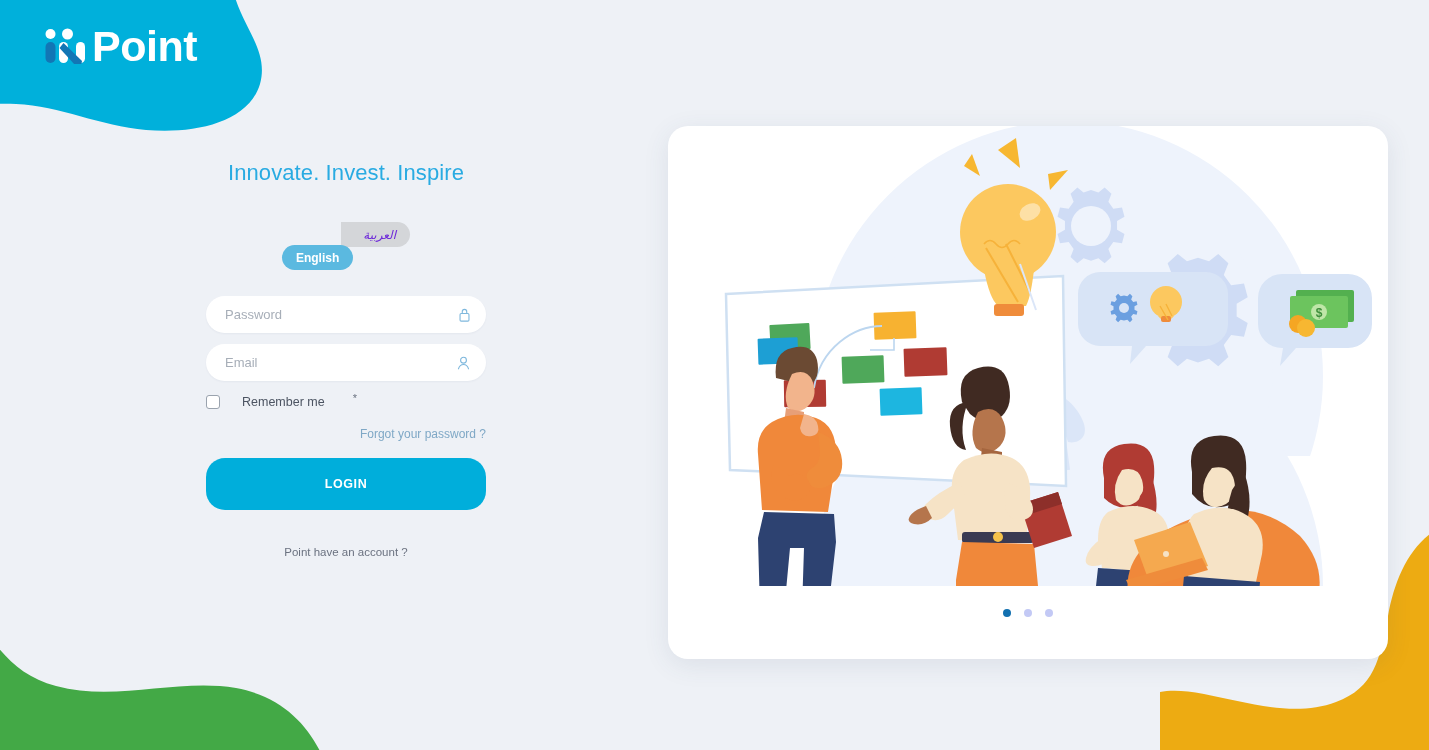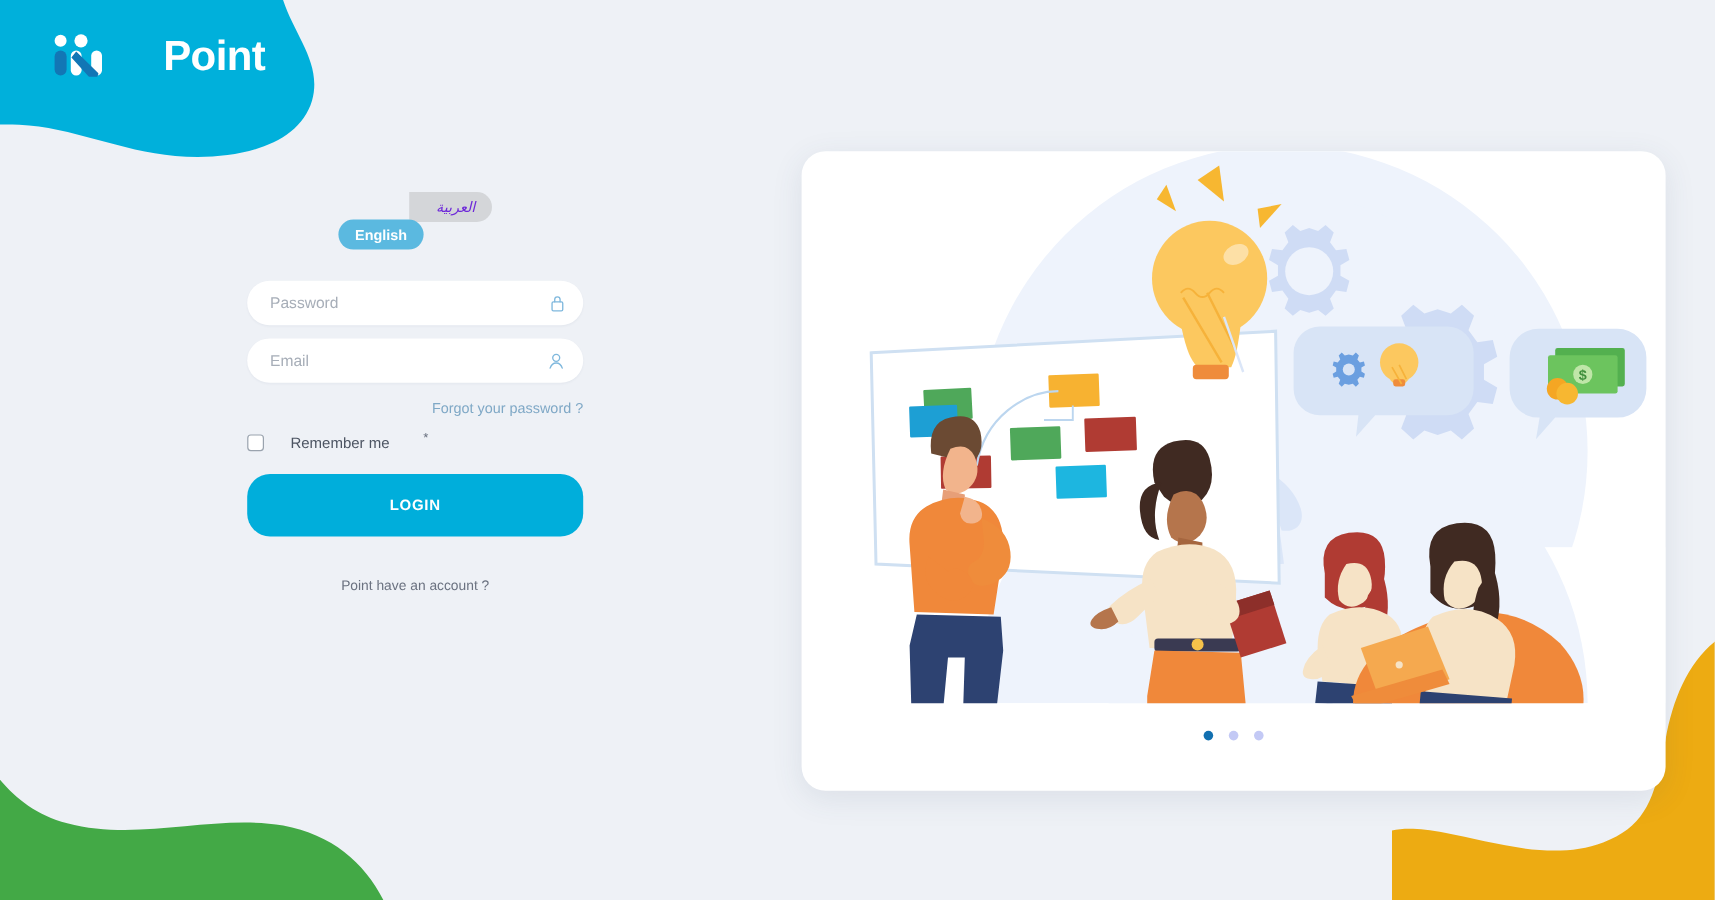--- a/index.html
+++ b/index.html
@@ -13,21 +13,21 @@
 
   
   .blob { position: absolute; pointer-events: none; }
   #blob-cyan { left: -60px; top: -120px; width: 360px; height: 260px; }
   #blob-green { left: -40px; top: 560px; width: 400px; height: 260px; }
   #blob-yellow { left: 1160px; top: 520px; width: 300px; height: 260px; }
 
   
   #logo { position: absolute; left: 44px; top: 24px; display: flex; align-items: center; height: 44px; z-index: 5; }
   #logo-mark { width: 44px; height: 36px; margin-right: 4px; }
-  #logo-text { color: #ffffff; font-size: 35px; font-weight: bold; letter-spacing: -0.5px; line-height: 1; margin-left: 44px; }
+  #logo-text { color: #ffffff; font-size: 43px; font-weight: bold; letter-spacing: -0.5px; line-height: 1; }
 
   
   #form-col {
     position: absolute; left: 206px; top: 160px; width: 280px; z-index: 4;
   }
   #tagline {
     text-align: center; color: #29abe2; font-size: 22px; font-weight: 400;
     letter-spacing: 0.1px; margin-bottom: 36px; white-space: nowrap;
     margin-left: -16px; margin-right: -16px;
   }
@@ -120,20 +120,21 @@
       <circle cx="23.5" cy="6" r="5.5" fill="#ffffff"></circle>
       <rect x="15" y="14" width="9" height="21" rx="4.5" fill="#ffffff"></rect>
       <rect x="32" y="14" width="9" height="21" rx="4.5" fill="#ffffff"></rect>
       <path d="M19.5 15 L38 33 a4.6 4.6 0 0 1 -7 4 L15.5 20 Z" fill="#1276b5"></path>
     </svg>
     <span id="logo-text">Point</span>
   </div>
 
   <div id="form-col">
 
+    <div id="tagline">Innovate. Invest. Inspire</div>
 
     <div id="lang-toggle">
       <button class="lang-btn inactive" style="order:2">العربية</button>
       <button class="lang-btn active" style="order:1">English</button>
     </div>
 
     <div class="field">
       <input type="password" id="password-input" placeholder="Password" style="">
       <span class="field-icon">
         <svg width="13" height="15" viewBox="0 0 14 16" fill="none" stroke="#7fb8dd" stroke-width="1.2">
@@ -146,28 +147,28 @@
     <div class="field">
       <input type="text" id="email-input" placeholder="Email" style="">
       <span class="field-icon">
         <svg width="15" height="15" viewBox="0 0 16 16" fill="none" stroke="#7fb8dd" stroke-width="1.2">
           <circle cx="8" cy="5" r="3.1"></circle>
           <path d="M2.6 14.2 C3.6 10.9 6 9.6 8 9.6 C10 9.6 12.4 10.9 13.4 14.2" stroke-linecap="round"></path>
         </svg>
       </span>
     </div>
 
-    <div id="forgot-row">
-      <a id="forgot-link" href="#">Forgot your password ?</a>
-    </div>
-
     <div id="remember-row">
       <div id="remember-box"></div>
       <span id="remember-label">Remember me</span>
       <span id="remember-mark">*</span>
+    </div>
+
+    <div id="forgot-row">
+      <a id="forgot-link" href="#">Forgot your password ?</a>
     </div>
 
     <button id="login-btn">LOGIN</button>
 
     <div id="signup-hint">Point have an account ?</div>
 
   </div>
 
   <div id="card">
 

